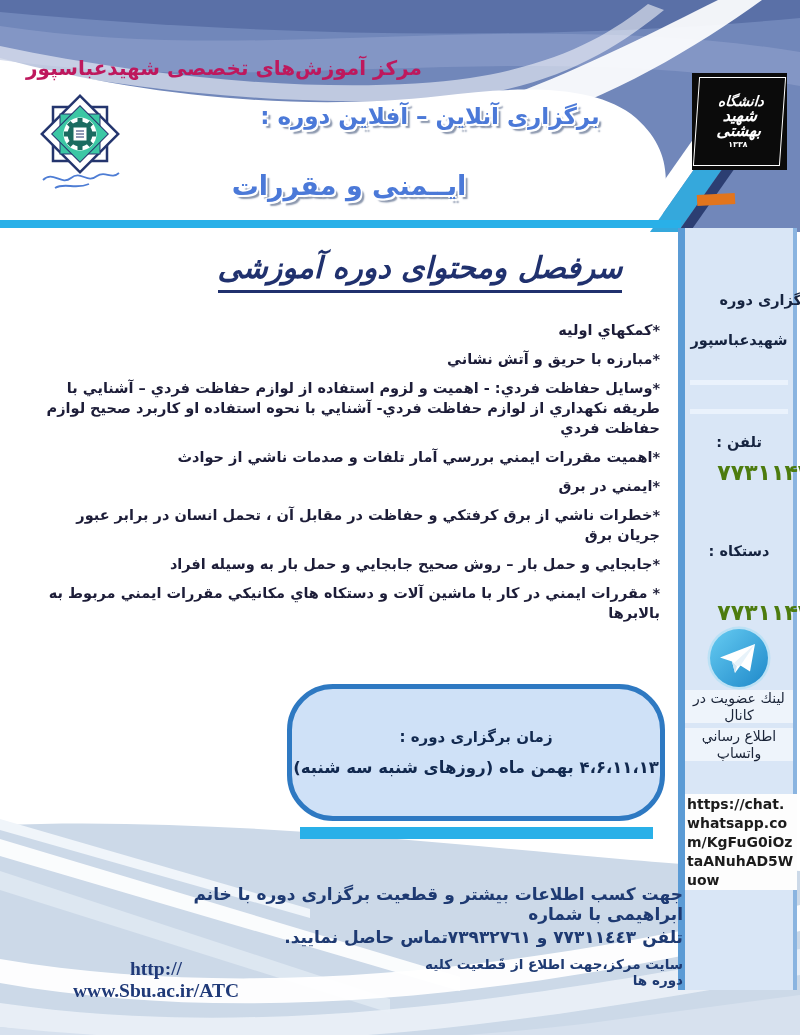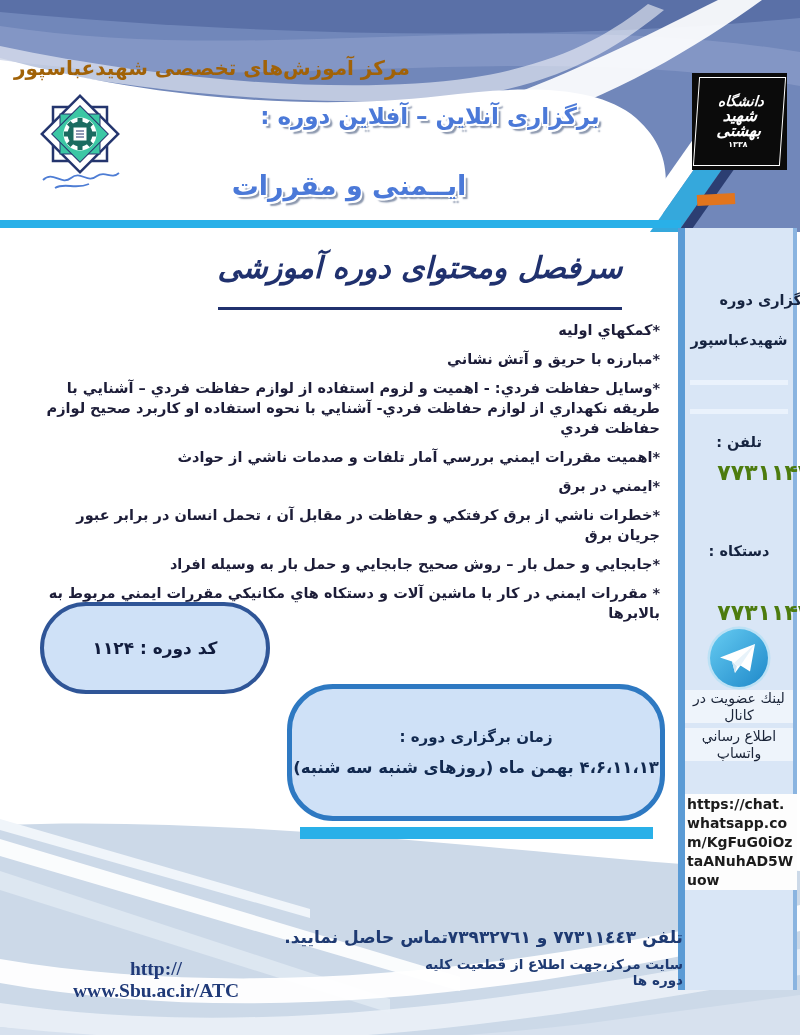--- a/index.html
+++ b/index.html
@@ -2,22 +2,22 @@
 <html lang="fa"><head>
 <meta charset="utf-8">
 <style>
   html,body{margin:0;padding:0;background:#fff;}
   .page{position:relative;width:800px;height:1035px;overflow:hidden;background:#fff;
         font-family:"DejaVu Sans",sans-serif;}
   .abs{position:absolute;}
   svg{display:block;}
 
   
-  .org-title{left:14px;top:56px;width:420px;text-align:left;direction:rtl;
-    font-size:20px;font-weight:bold;color:#a16207;}
+  .org-title{left:14px;top:56px;width:420px;text-align:center;direction:rtl;
+    font-size:20px;font-weight:bold;color:#be185d;}
   .halo{
     text-shadow:-1.5px -1.5px 0 #fff,1.5px -1.5px 0 #fff,-1.5px 1.5px 0 #fff,
                 1.5px 1.5px 0 #fff,3.5px 3.5px 1.5px #8a96ad;}
   .subtitle{left:205px;top:103px;width:450px;text-align:center;direction:rtl;
     font-size:23px;font-weight:bold;color:#4b79d8;}
   .course-title{left:218px;top:170px;width:262px;text-align:center;direction:rtl;
     font-size:27px;font-weight:bold;color:#4b79d8;}
 
   
   .uni-logo{left:692px;top:73px;width:95px;height:97px;background:#0b0b0b;}
@@ -26,21 +26,21 @@
     font-weight:bold;font-style:italic;line-height:.95;direction:rtl;transform:skewX(-4deg);}
   .uni-l1{font-size:14px;} .uni-l2{font-size:16px;} .uni-l3{font-size:16px;}
   .uni-yr{font-size:8px;letter-spacing:2px;font-style:normal;margin-top:2px;}
 
   
   .divider{left:0;top:220px;width:681px;height:8px;background:#29b0e8;}
 
   
   .section-title{left:170px;top:250px;width:500px;text-align:center;direction:rtl;}
   .section-title span{display:inline-block;font-size:30px;font-weight:bold;font-style:italic;
-    color:#20316e;border-bottom:3px solid #20316e;padding-bottom:22px;}
+    color:#20316e;border-bottom:3px solid #20316e;padding-bottom:5px;}
   .bullets{left:38px;top:320px;width:622px;direction:rtl;text-align:right;
     color:#1d1d38;font-weight:bold;font-size:14.5px;line-height:20px;}
   .bullets .b{margin-bottom:9px;}
 
   .pill{border-radius:46px;background:#cfe1f7;display:flex;flex-direction:column;
     align-items:center;justify-content:center;direction:rtl;text-align:center;}
   .code-pill{left:40px;top:602px;width:222px;height:84px;border:4px solid #2f5597;
     font-size:17px;font-weight:bold;color:#111c3d;}
   .sched-pill{left:287px;top:684px;width:368px;height:127px;border:5px solid #2e79c2;
     color:#12294f;font-weight:bold;}
@@ -157,23 +157,20 @@
     <div class="b">*کمکهاي اوليه</div>
     <div class="b">*مبارزه با حريق و آتش نشاني</div>
     <div class="b">*وسايل حفاظت فردي: - اهميت و لزوم استفاده از لوازم حفاظت فردي – آشنايي با طريقه نكهداري از لوازم حفاظت فردي- آشنايي با نحوه استفاده او كاربرد صحيح لوازم حفاظت فردي</div>
     <div class="b">*اهميت مقررات ايمني بررسي آمار تلفات و صدمات ناشي از حوادث</div>
     <div class="b">*ايمني در برق</div>
     <div class="b">*خطرات ناشي از برق كرفتكي و حفاظت در مقابل آن ، تحمل انسان در برابر عبور جريان برق</div>
     <div class="b">*جابجايي و حمل بار – روش صحيح جابجايي و حمل بار به وسيله افراد</div>
     <div class="b">* مقررات ايمني در كار با ماشين آلات و دستكاه هاي مكانيكي مقررات ايمني مربوط به بالابرها</div>
   </div>
 
-  <div class="abs pill code-pill">
-    <div>کد دوره : ۱۱۲۴</div>
-  </div>
 
   <div class="abs pill sched-pill">
     <div class="sched-l1">زمان برگزاری دوره :</div>
     <div class="sched-l2">۴،۶،۱۱،۱۳ بهمن ماه (روزهای شنبه سه شنبه)</div>
   </div>
 
   <div class="abs cyan-bar"></div>
 
   <div class="abs sidebar">
     <div class="sb sb-label" style="top:64px;margin-left:29px;">برگزاری دوره</div>
@@ -199,17 +196,18 @@
         <path d="M25 35.5 L28 47 L30 40 Z" fill="#cfe4f2"></path>
         <path d="M48 18 L27 37 L30 40 L33.5 39.5 Z" fill="#e8f3fa"></path>
       </svg>
     </div>
 
     <div class="sb sb-channel" style="top:462px;">لینك  عضویت در كانال</div>
     <div class="sb sb-channel" style="top:500px;">اطلاع رساني واتساپ</div>
     <div class="sb sb-url" style="top:543px;margin-top:23px;">https://chat.whatsapp.com/KgFuG0iOztaANuhAD5Wuow</div>
   </div>
 
+  <div class="abs f-info" style="top:884px;">جهت کسب اطلاعات بیشتر و قطعیت برگزاری دوره با خانم ابراهیمی با شماره</div>
   <div class="abs f-info" style="top:927px;">تلفن ٧٧٣١١٤٤٣ و ٧٣٩٣٢٧٦١تماس حاصل نمایید.</div>
   <div class="abs f-note">سایت مرکز،جهت اطلاع از قَطعیت کلیه دوره ها</div>
   <div class="abs f-url">http:// www.Sbu.ac.ir/ATC</div>
 
 </div>
 
 </body></html>

